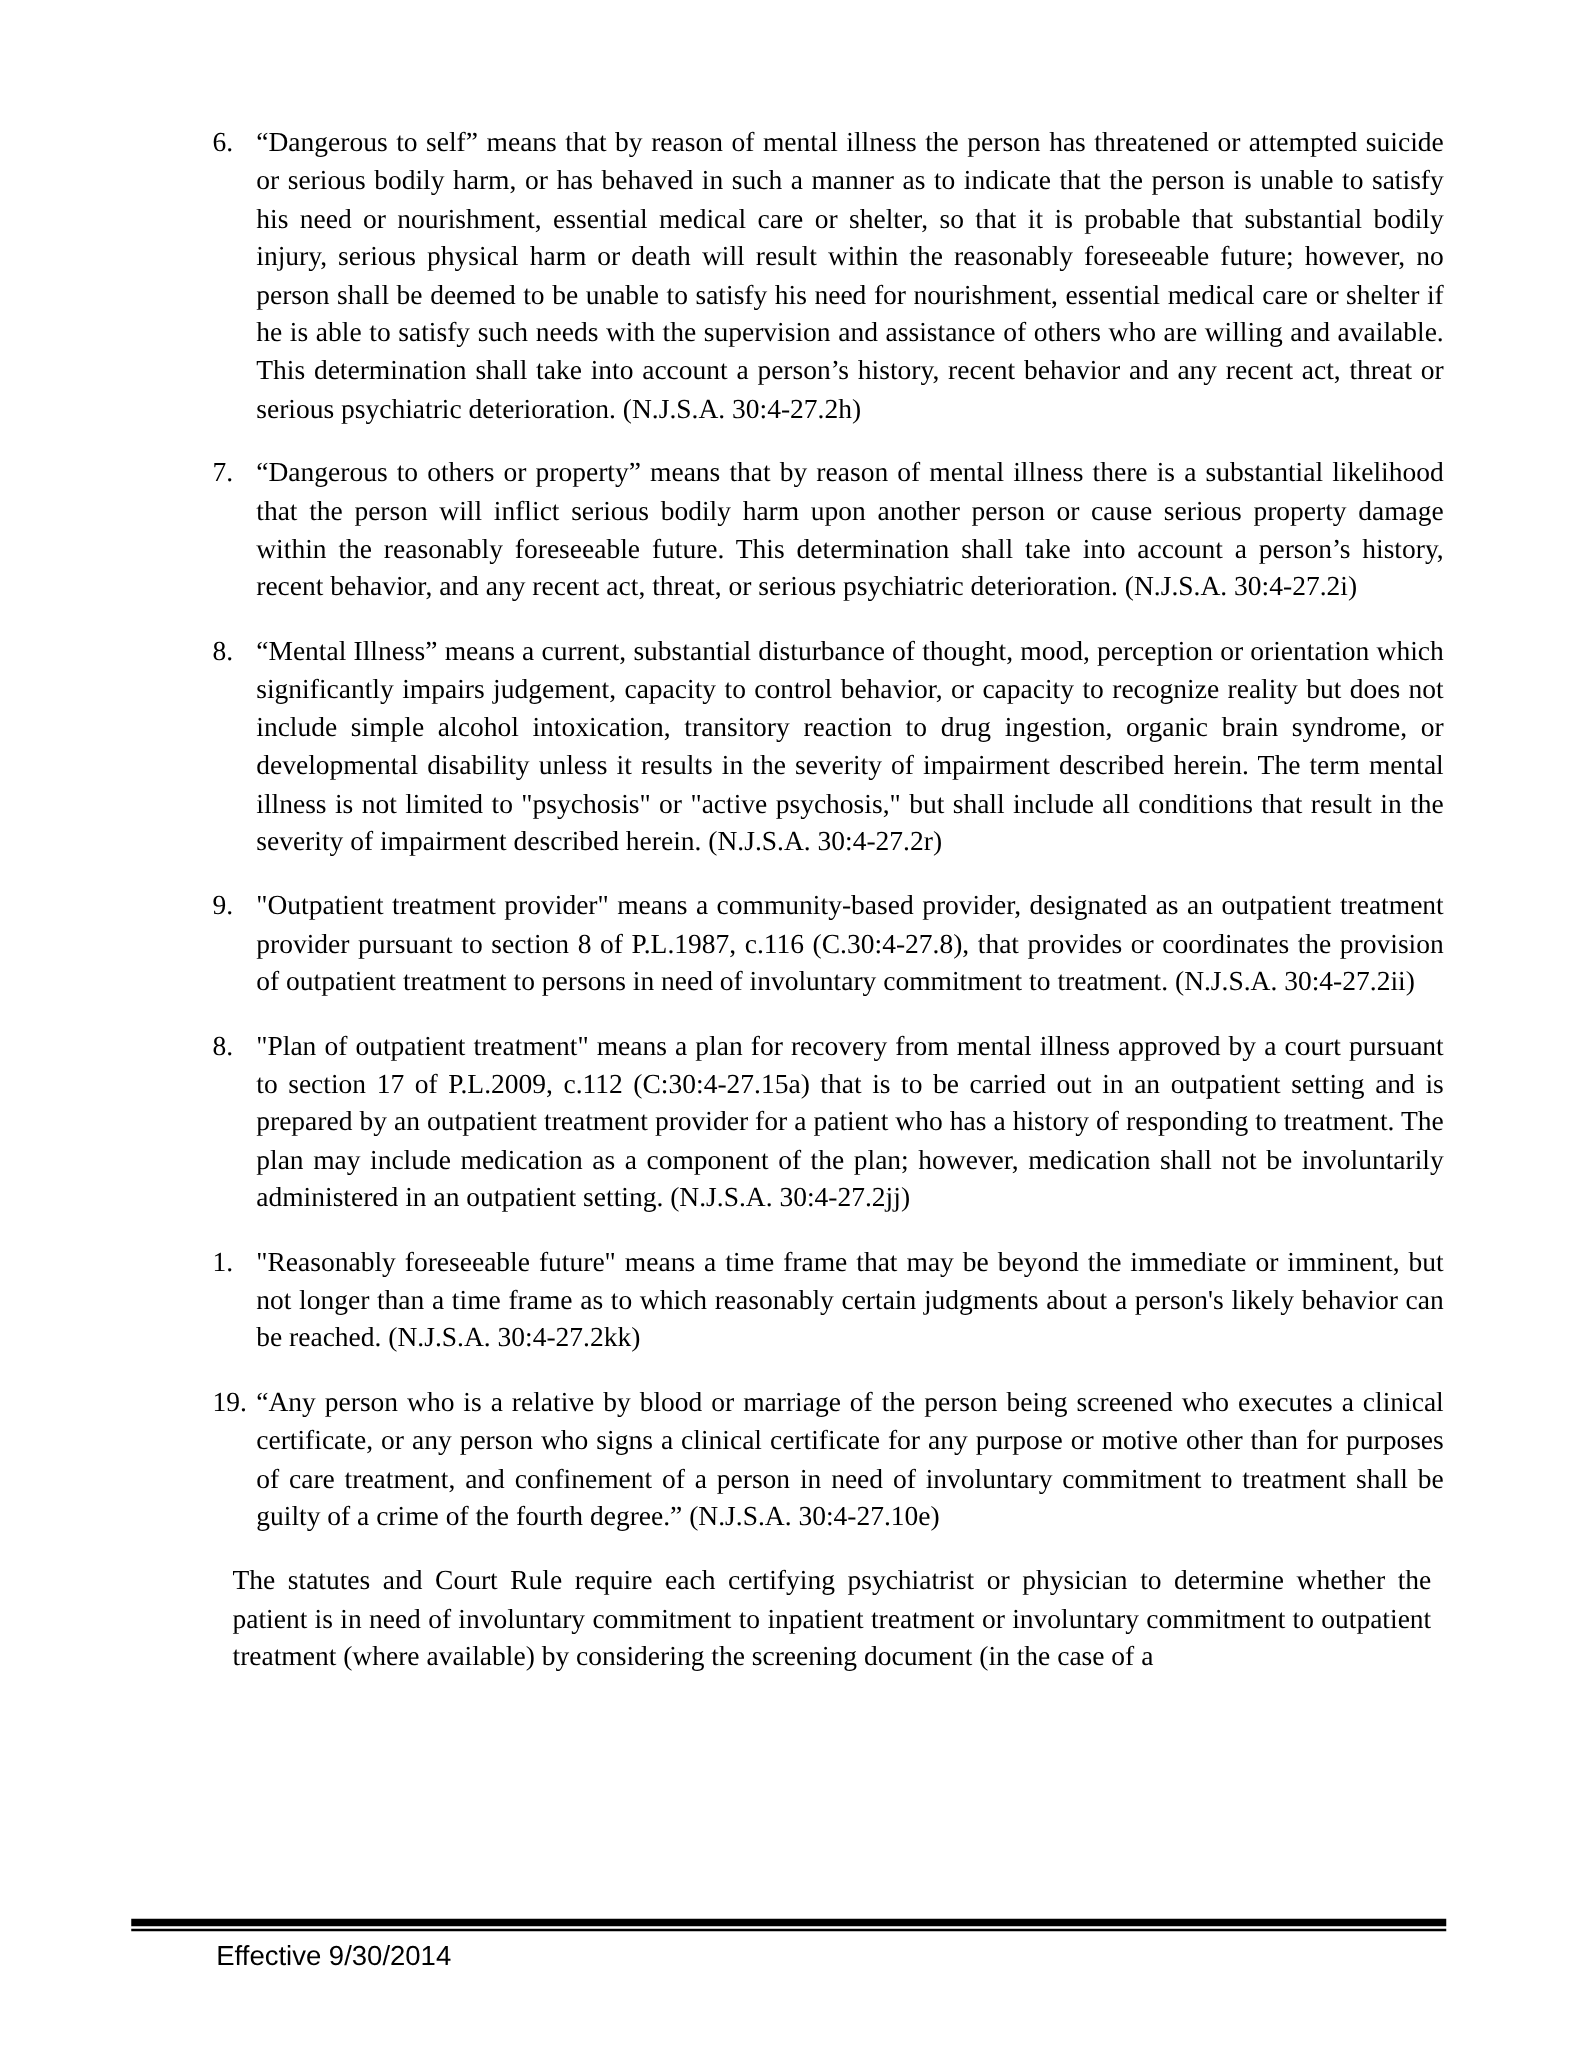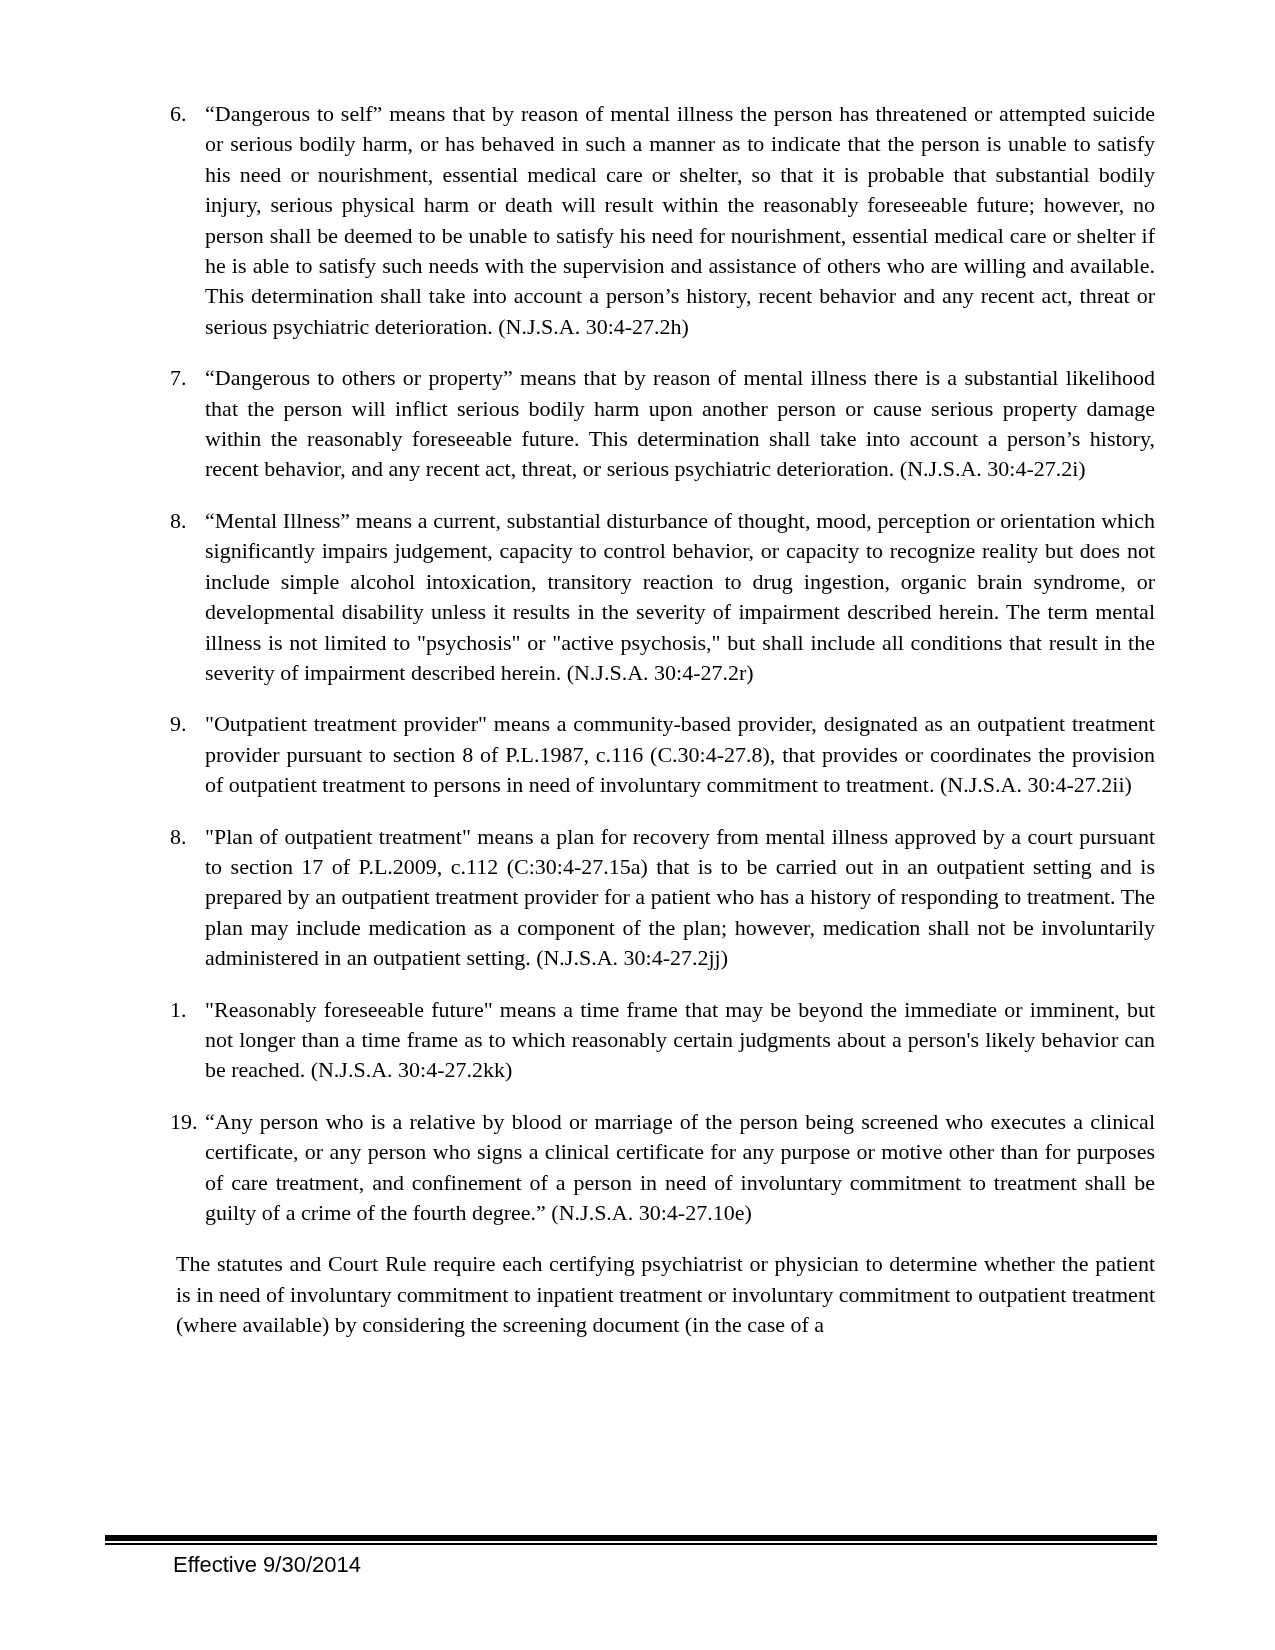--- a/index.html
+++ b/index.html
@@ -31,21 +31,21 @@
     margin: 0 0 21px 0;
   }
   .item-number {
     position: absolute;
     left: 0;
     top: 0;
     width: 35px;
     text-align: left;
   }
   .closing-paragraph {
-    margin: 0;
+    margin: 10px;
     padding-left: 6px;
     text-align: justify;
   }
   .footer-rule {
     position: absolute;
     left: 105px;
     top: 1535px;
     width: 1052px;
     height: 2px;
     border-top: 6px solid #000000;

